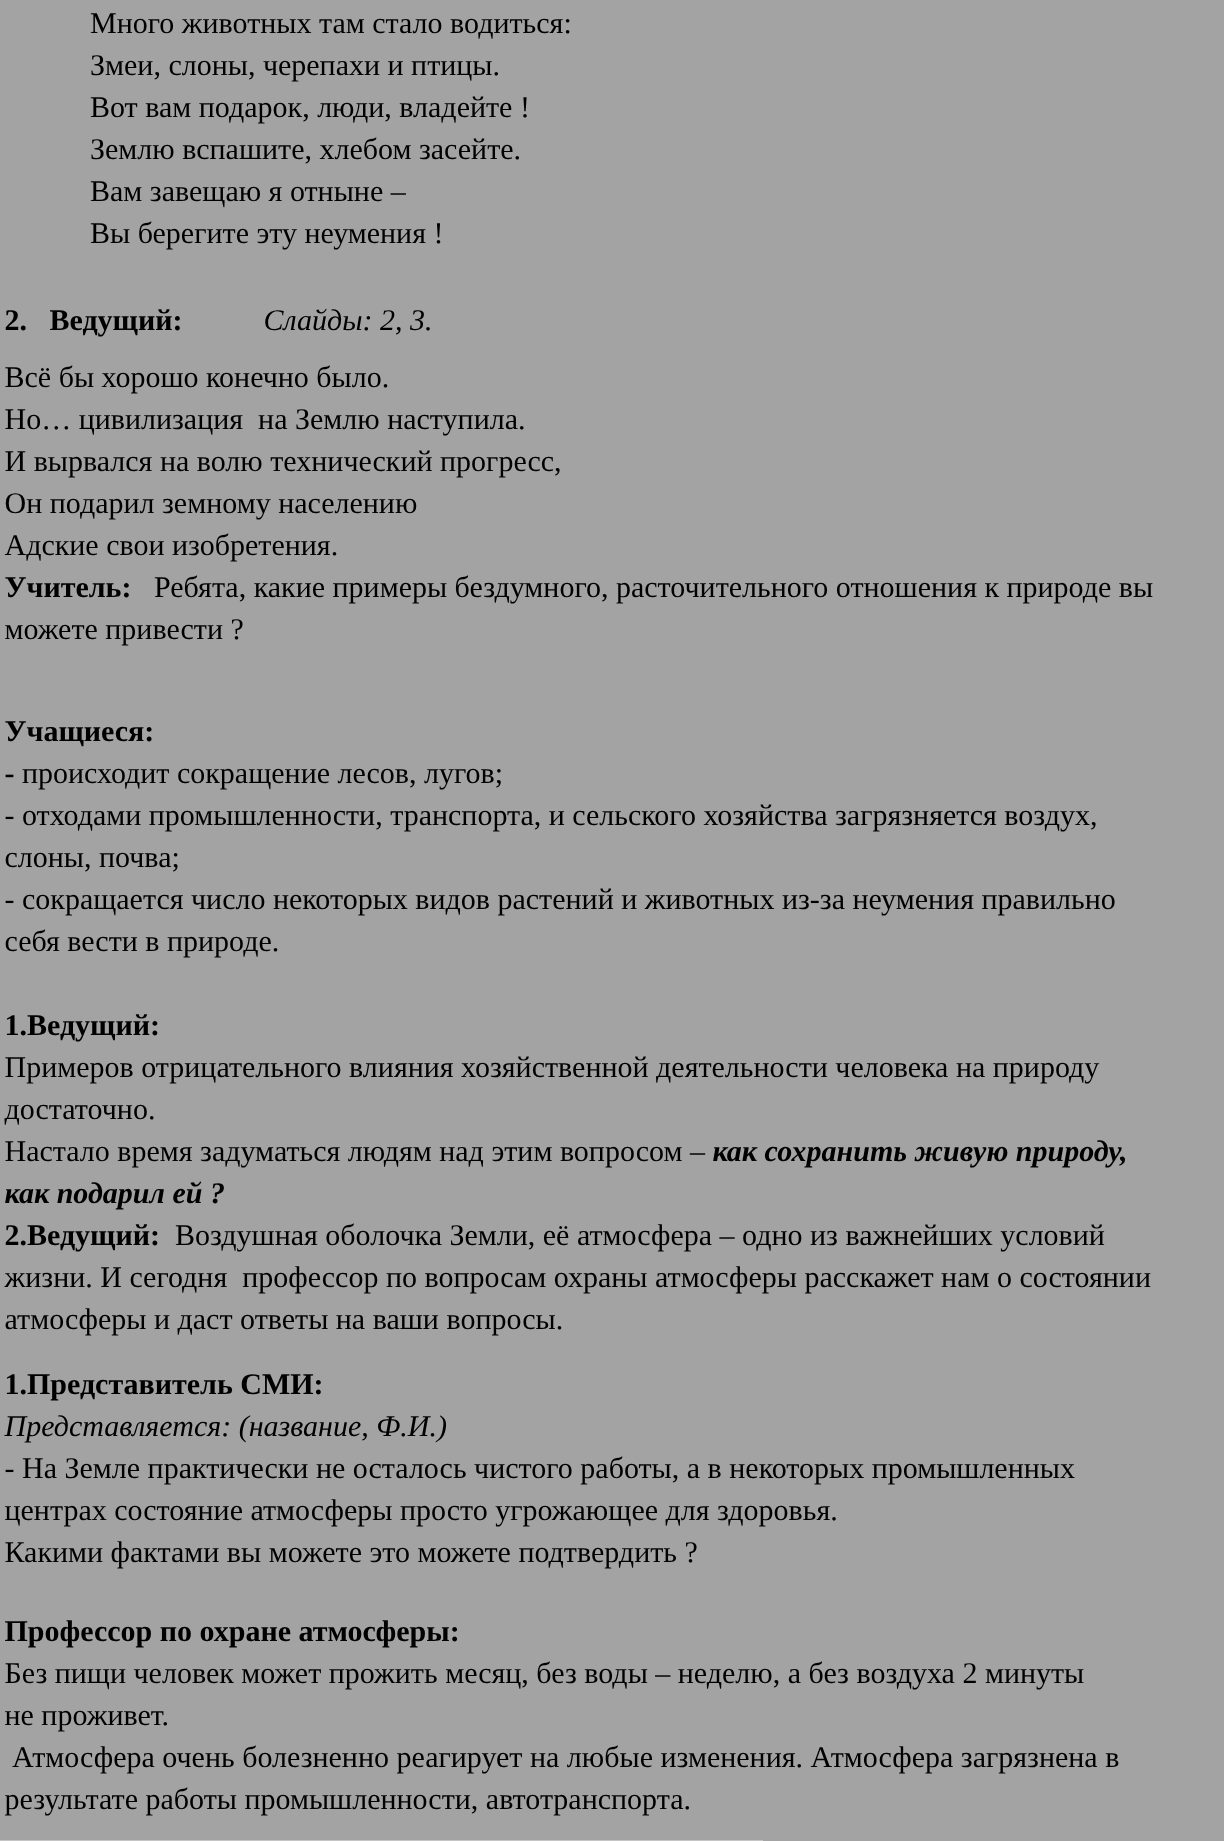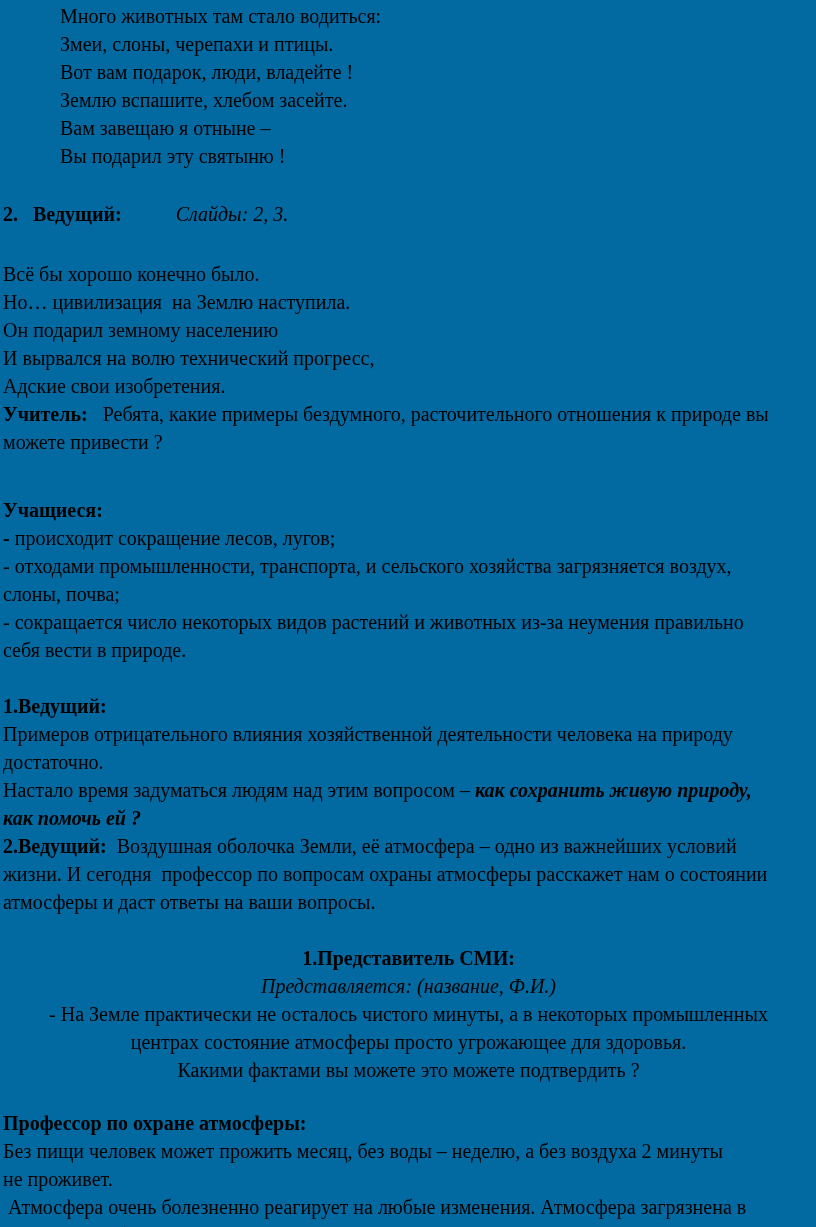--- a/index.html
+++ b/index.html
@@ -21,67 +21,67 @@
   }
   .block { margin: 0; }
   .line { white-space: pre; }
   .run.b { font-weight: bold; }
   .run.i { font-style: italic; }
   .poem-indent { margin-left: 57px; }
 </style>
 </head>
 <body>
 
-<main class="page" style="background: #0369a1; color: rgb(0, 0, 0);">
+<main class="page" style="background: #a3a3a3; color: rgb(0, 0, 0);">
     <div class="block poem-indent" style="margin-top: 0px;">
       <div class="line"><span class="run">Много животных там стало водиться:</span></div>
       <div class="line"><span class="run">Змеи, слоны, черепахи и птицы.</span></div>
       <div class="line"><span class="run">Вот вам подарок, люди, владейте !</span></div>
       <div class="line"><span class="run">Землю вспашите, хлебом засейте.</span></div>
       <div class="line"><span class="run">Вам завещаю я отныне –</span></div>
-      <div class="line"><span class="run">Вы подарил эту святыню !</span></div>
+      <div class="line"><span class="run">Вы берегите эту неумения !</span></div>
     </div>
     <div class="block" style="margin-top: 30px;">
       <div class="line"><span class="run b">2.   Ведущий:</span><span class="run i" style="margin-left: 54px;">Слайды: 2, 3.</span></div>
     </div>
-    <div class="block" style="margin-top: 32px;">
+    <div class="block" style="margin-top: 10px;">
       <div class="line"><span class="run">Всё бы хорошо конечно было.</span></div>
       <div class="line"><span class="run">Но… цивилизация  на Землю наступила.</span></div>
+      <div class="line"><span class="run">И вырвался на волю технический прогресс,</span></div>
       <div class="line"><span class="run">Он подарил земному населению</span></div>
-      <div class="line"><span class="run">И вырвался на волю технический прогресс,</span></div>
       <div class="line"><span class="run">Адские свои изобретения.</span></div>
     </div>
     <div class="block" style="">
       <div class="line"><span class="run b">Учитель:</span><span class="run">   Ребята, какие примеры бездумного, расточительного отношения к природе вы</span></div>
       <div class="line"><span class="run">можете привести ?</span></div>
     </div>
     <div class="block" style="margin-top: 40px;">
       <div class="line"><span class="run b">Учащиеся:</span></div>
       <div class="line"><span class="run b">- </span><span class="run">происходит сокращение лесов, лугов;</span></div>
       <div class="line"><span class="run">- отходами промышленности, транспорта, и сельского хозяйства загрязняется воздух,</span></div>
       <div class="line"><span class="run">слоны, почва;</span></div>
       <div class="line"><span class="run">- сокращается число некоторых видов растений и животных из-за неумения правильно</span></div>
       <div class="line"><span class="run">себя вести в природе.</span></div>
     </div>
     <div class="block" style="margin-top: 28px;">
       <div class="line"><span class="run b">1.Ведущий:</span></div>
       <div class="line"><span class="run">Примеров отрицательного влияния хозяйственной деятельности человека на природу</span></div>
       <div class="line"><span class="run">достаточно.</span></div>
       <div class="line"><span class="run">Настало время задуматься людям над этим вопросом – </span><span class="run b i">как сохранить живую природу,</span></div>
-      <div class="line"><span class="run b i">как помочь ей ?</span></div>
+      <div class="line"><span class="run b i">как подарил ей ?</span></div>
     </div>
     <div class="block" style="margin-top: 0px;">
       <div class="line"><span class="run b">2.Ведущий:</span><span class="run">  Воздушная оболочка Земли, её атмосфера – одно из важнейших условий</span></div>
       <div class="line"><span class="run">жизни. И сегодня  профессор по вопросам охраны атмосферы расскажет нам о состоянии</span></div>
       <div class="line"><span class="run">атмосферы и даст ответы на ваши вопросы.</span></div>
     </div>
-    <div class="block" style="margin-top: 28px; text-align: center;">
+    <div class="block" style="margin-top: 15px;">
       <div class="line"><span class="run b">1.Представитель СМИ:</span></div>
       <div class="line"><span class="run i">Представляется: (название, Ф.И.)</span></div>
-      <div class="line"><span class="run">- На Земле практически не осталось чистого минуты, а в некоторых промышленных</span></div>
+      <div class="line"><span class="run">- На Земле практически не осталось чистого работы, а в некоторых промышленных</span></div>
       <div class="line"><span class="run">центрах состояние атмосферы просто угрожающее для здоровья.</span></div>
       <div class="line"><span class="run">Какими фактами вы можете это можете подтвердить ?</span></div>
     </div>
     <div class="block" style="margin-top: 25px;">
       <div class="line"><span class="run b">Профессор по охране атмосферы:</span></div>
       <div class="line"><span class="run" style="">Без пищи человек может прожить месяц, без воды – неделю, а без воздуха 2 минуты</span></div>
       <div class="line"><span class="run">не проживет.</span></div>
       <div class="line"><span class="run"> Атмосфера очень болезненно реагирует на любые изменения. Атмосфера загрязнена в</span></div>
       <div class="line"><span class="run">результате работы промышленности, автотранспорта.</span></div>
     </div>

